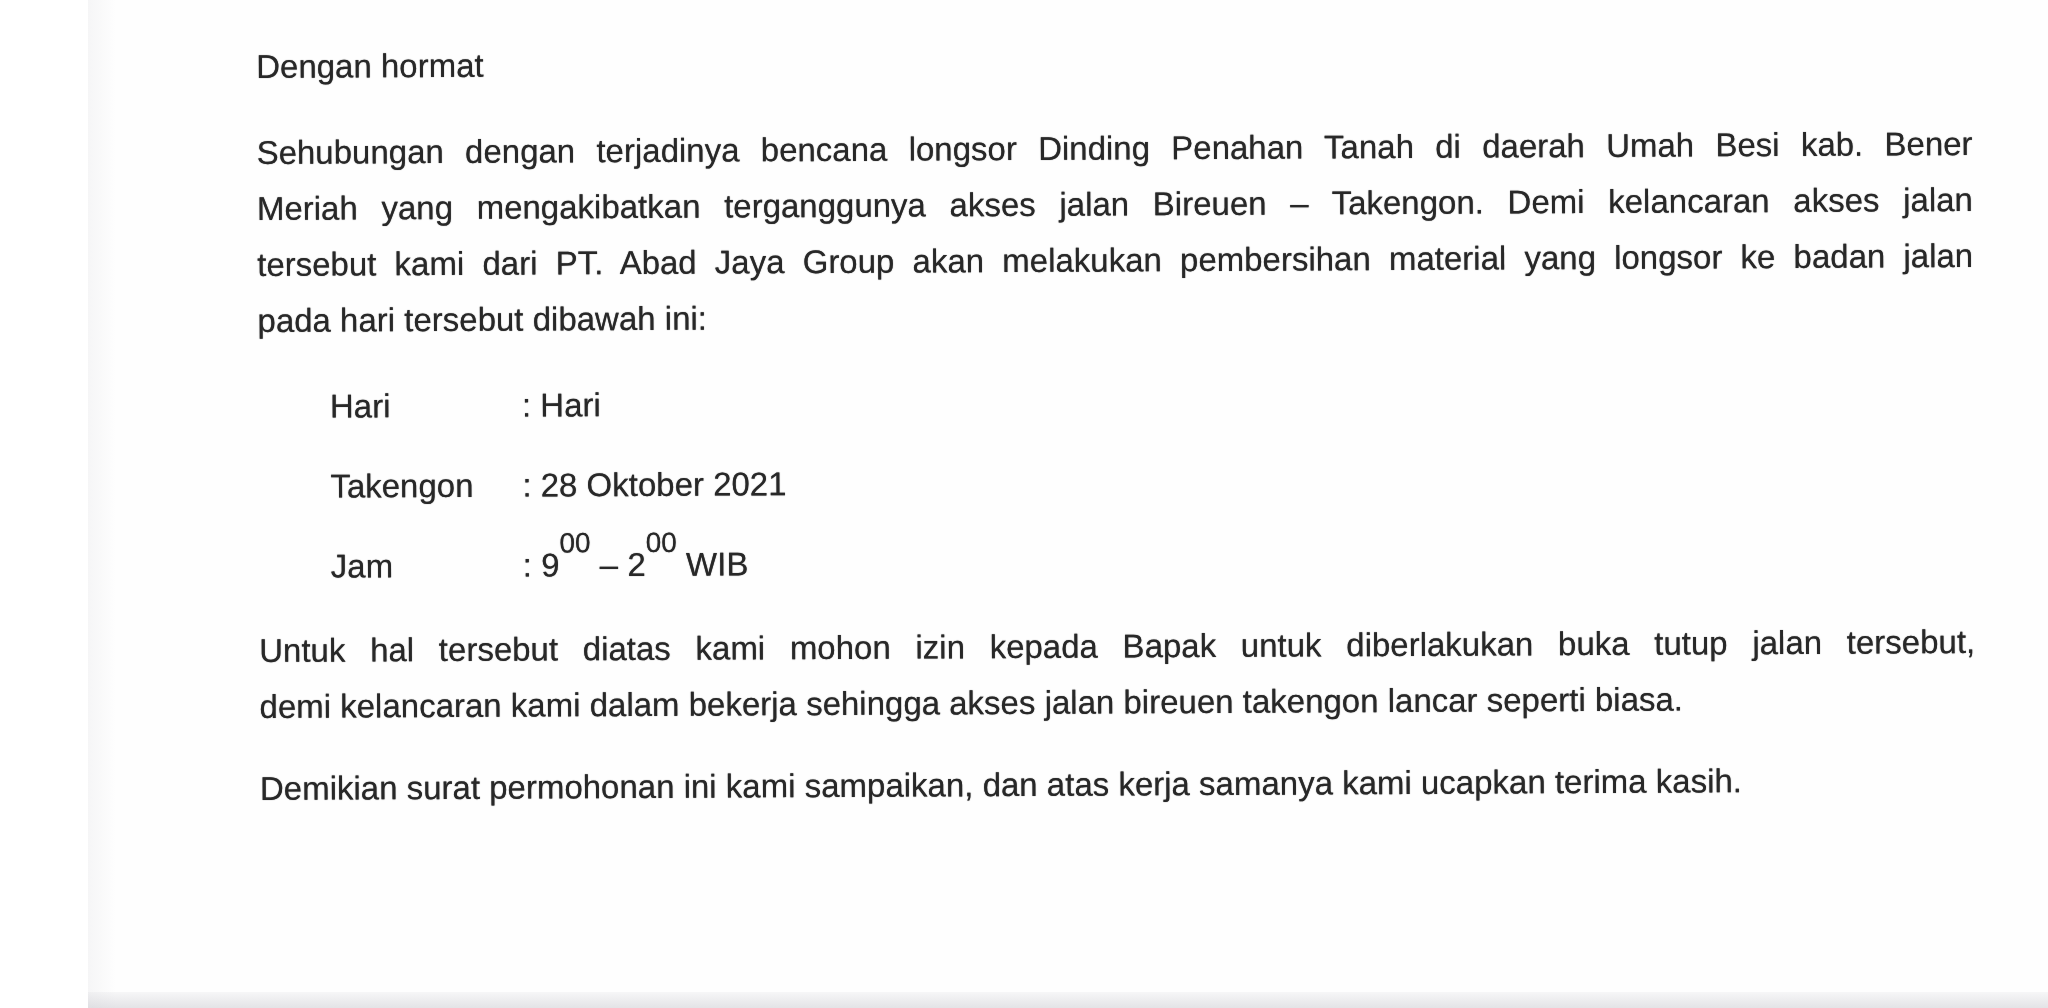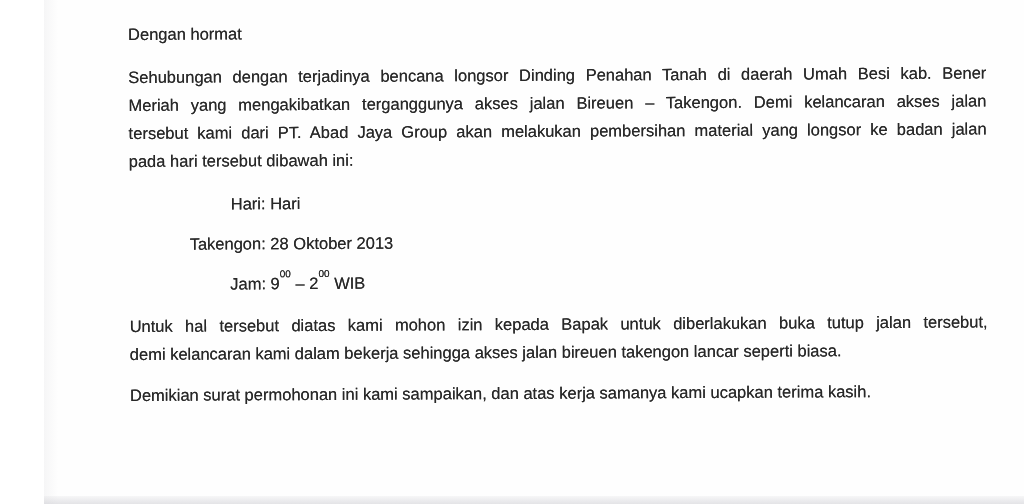--- a/index.html
+++ b/index.html
@@ -53,25 +53,25 @@
     white-space: nowrap;
   }
   .line.justified {
     text-align: justify;
     text-align-last: justify;
   }
   .para-opening { margin-top: 15px; }
   .schedule { margin-top: 15px; }
   .schedule-row { padding-left: 36px; margin-bottom: 12px; white-space: nowrap; }
   .schedule-row:last-child { margin-bottom: 0; }
-  .schedule-label { display: inline-block; width: 96px; text-align: right; }
+  .schedule-label { display: inline-block; width: 96px; }
   .para-request { margin-top: 14px; }
   .para-closing { margin-top: 13px; }
   sup.minutes {
-    font-size: 10px;
+    font-size: 14px;
     line-height: 0;
     position: relative;
     top: -6px;
   }
 </style>
 </head>
 <body>
 
 <div class="page">
 
@@ -86,21 +86,21 @@
       <div class="line">pada hari tersebut dibawah ini:</div>
     </div>
 
     <div class="schedule">
 
       <div class="schedule-row">
         <span class="schedule-label">Hari</span><span>: Hari</span>
       </div>
 
       <div class="schedule-row">
-        <span class="schedule-label">Takengon</span><span>: 28 Oktober 2013</span>
+        <span class="schedule-label">Takengon</span><span>: 28 Oktober 2021</span>
       </div>
 
       <div class="schedule-row">
         <span class="schedule-label">Jam</span><span><span>: </span><span>9</span><sup class="minutes">00</sup><span> – </span><span>2</span><sup class="minutes">00</sup><span> WIB</span></span>
       </div>
 
     </div>
 
     <div class="para-request">
       <div class="line justified">Untuk hal tersebut diatas kami mohon izin kepada Bapak untuk diberlakukan buka tutup jalan tersebut,</div>

